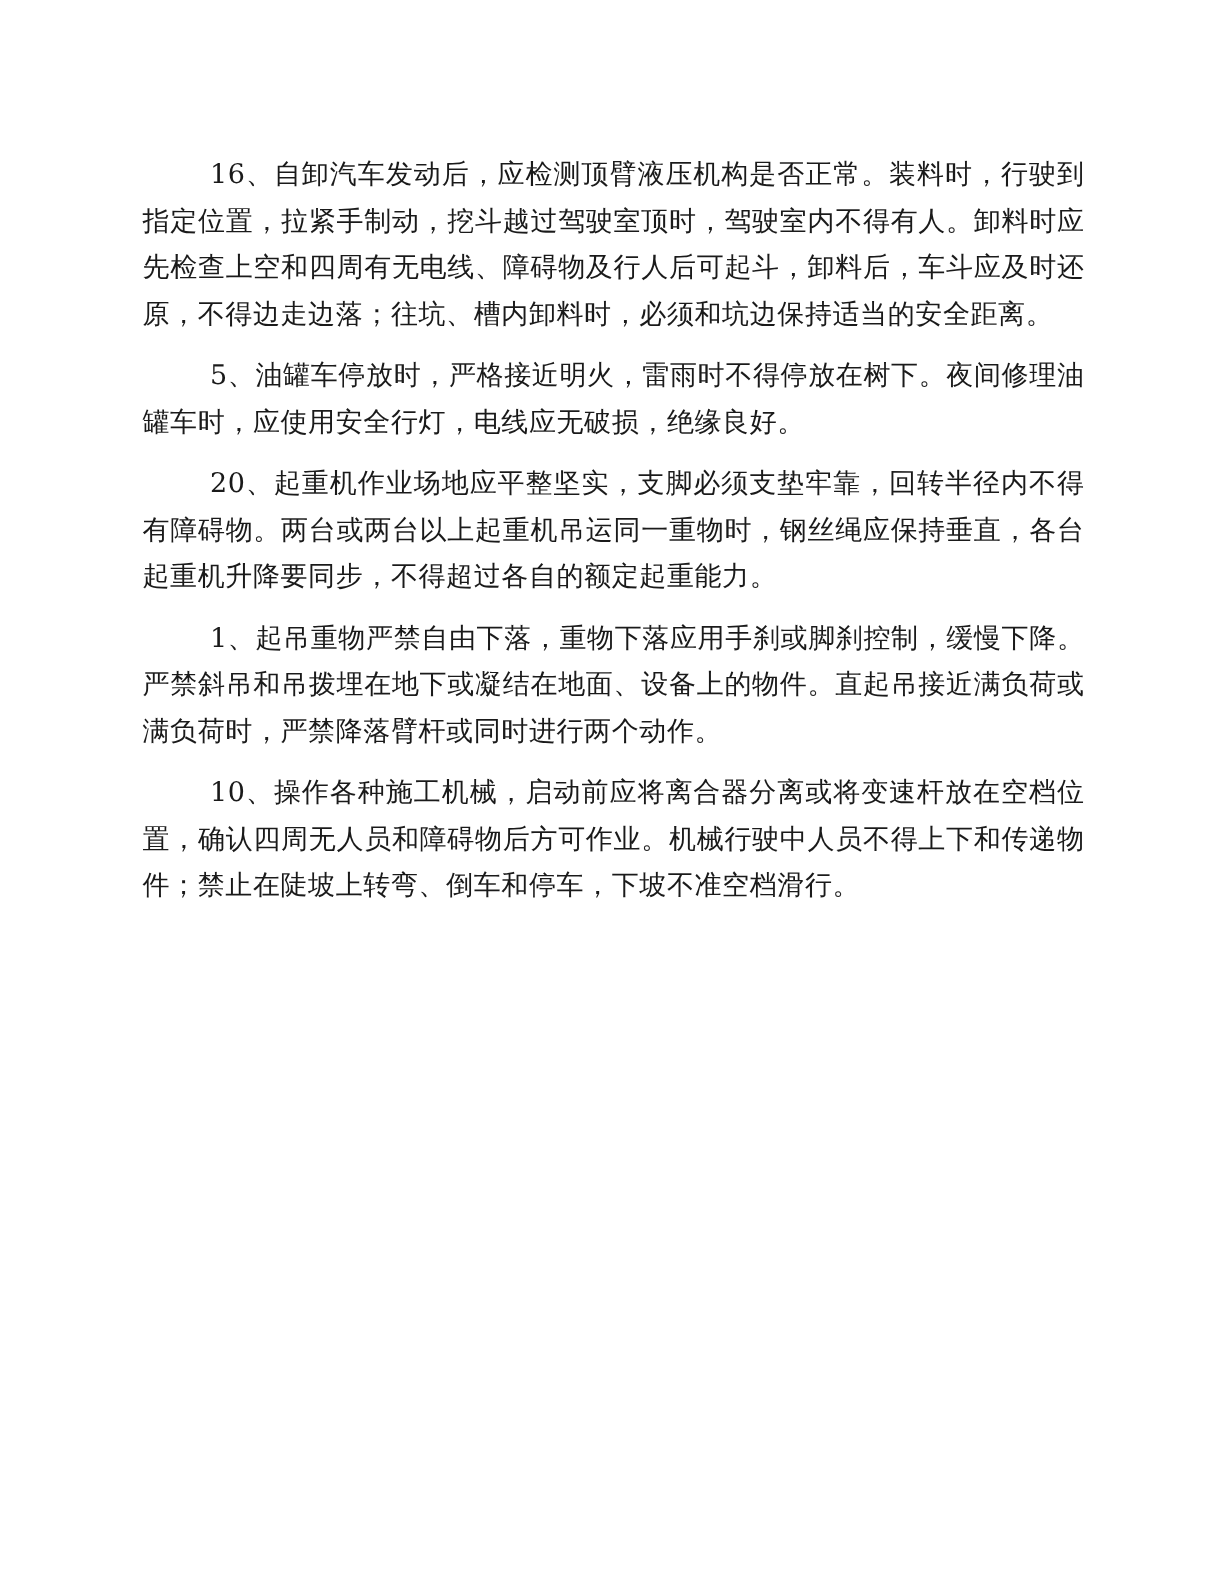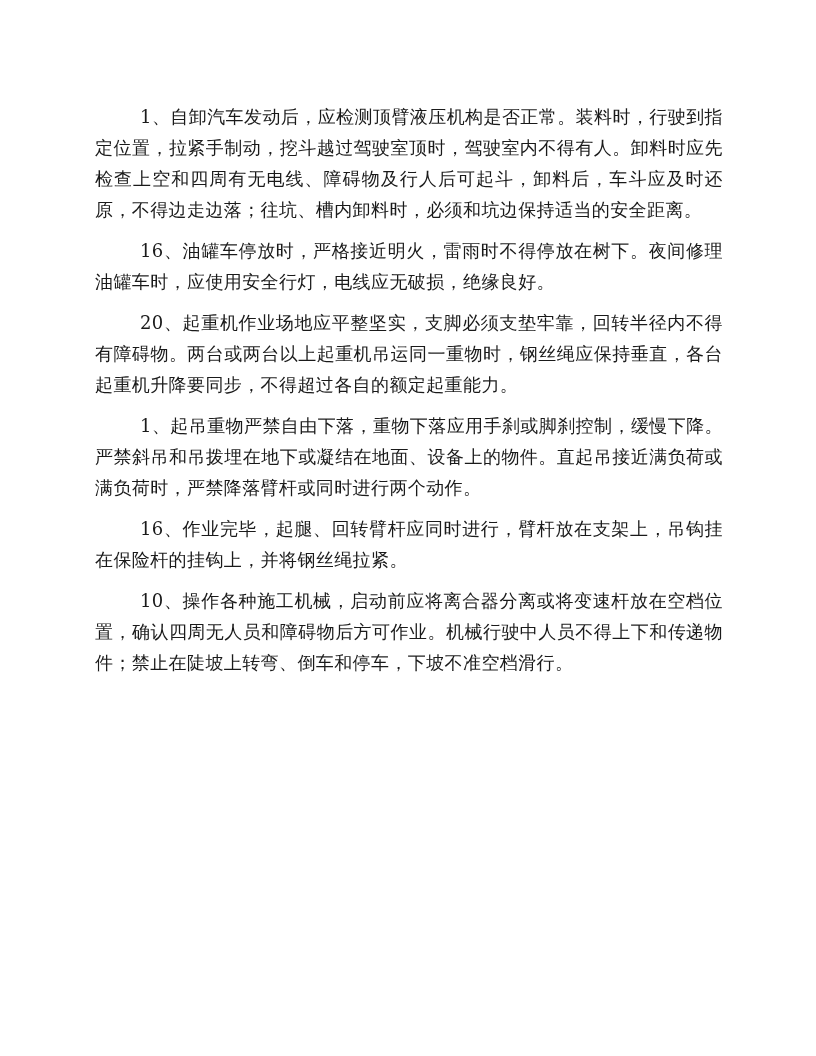--- a/index.html
+++ b/index.html
@@ -19,19 +19,18 @@
   }
   .para {
     margin: 0 0 10px 0;
     text-indent: 45px;
   }
 </style>
 </head>
 <body>
 
 <div class="page">
-  <p class="para">1、自卸汽车发动后，应检测顶臂液压机构是否正常。装料时，行驶到指定位置，拉紧手制动，挖斗越过驾驶室顶时，驾驶室内不得有人。卸料时应先检查上空和四周有无电线、障碍物及行人后可起斗，卸料后，车斗应及时还原，不得边走边落；往坑、槽内卸料时，必须和坑边保持适当的安全距离。</p>
-  <p class="para">16、油罐车停放时，严格接近明火，雷雨时不得停放在树下。夜间修理油罐车时，应使用安全行灯，电线应无破损，绝缘良好。</p>
+  <p class="para">16、自卸汽车发动后，应检测顶臂液压机构是否正常。装料时，行驶到指定位置，拉紧手制动，挖斗越过驾驶室顶时，驾驶室内不得有人。卸料时应先检查上空和四周有无电线、障碍物及行人后可起斗，卸料后，车斗应及时还原，不得边走边落；往坑、槽内卸料时，必须和坑边保持适当的安全距离。</p>
+  <p class="para">5、油罐车停放时，严格接近明火，雷雨时不得停放在树下。夜间修理油罐车时，应使用安全行灯，电线应无破损，绝缘良好。</p>
   <p class="para">20、起重机作业场地应平整坚实，支脚必须支垫牢靠，回转半径内不得有障碍物。两台或两台以上起重机吊运同一重物时，钢丝绳应保持垂直，各台起重机升降要同步，不得超过各自的额定起重能力。</p>
   <p class="para">1、起吊重物严禁自由下落，重物下落应用手刹或脚刹控制，缓慢下降。严禁斜吊和吊拨埋在地下或凝结在地面、设备上的物件。直起吊接近满负荷或满负荷时，严禁降落臂杆或同时进行两个动作。</p>
-  <p class="para">16、作业完毕，起腿、回转臂杆应同时进行，臂杆放在支架上，吊钩挂在保险杆的挂钩上，并将钢丝绳拉紧。</p>
   <p class="para">10、操作各种施工机械，启动前应将离合器分离或将变速杆放在空档位置，确认四周无人员和障碍物后方可作业。机械行驶中人员不得上下和传递物件；禁止在陡坡上转弯、倒车和停车，下坡不准空档滑行。</p>
 </div>
 
 </body></html>

